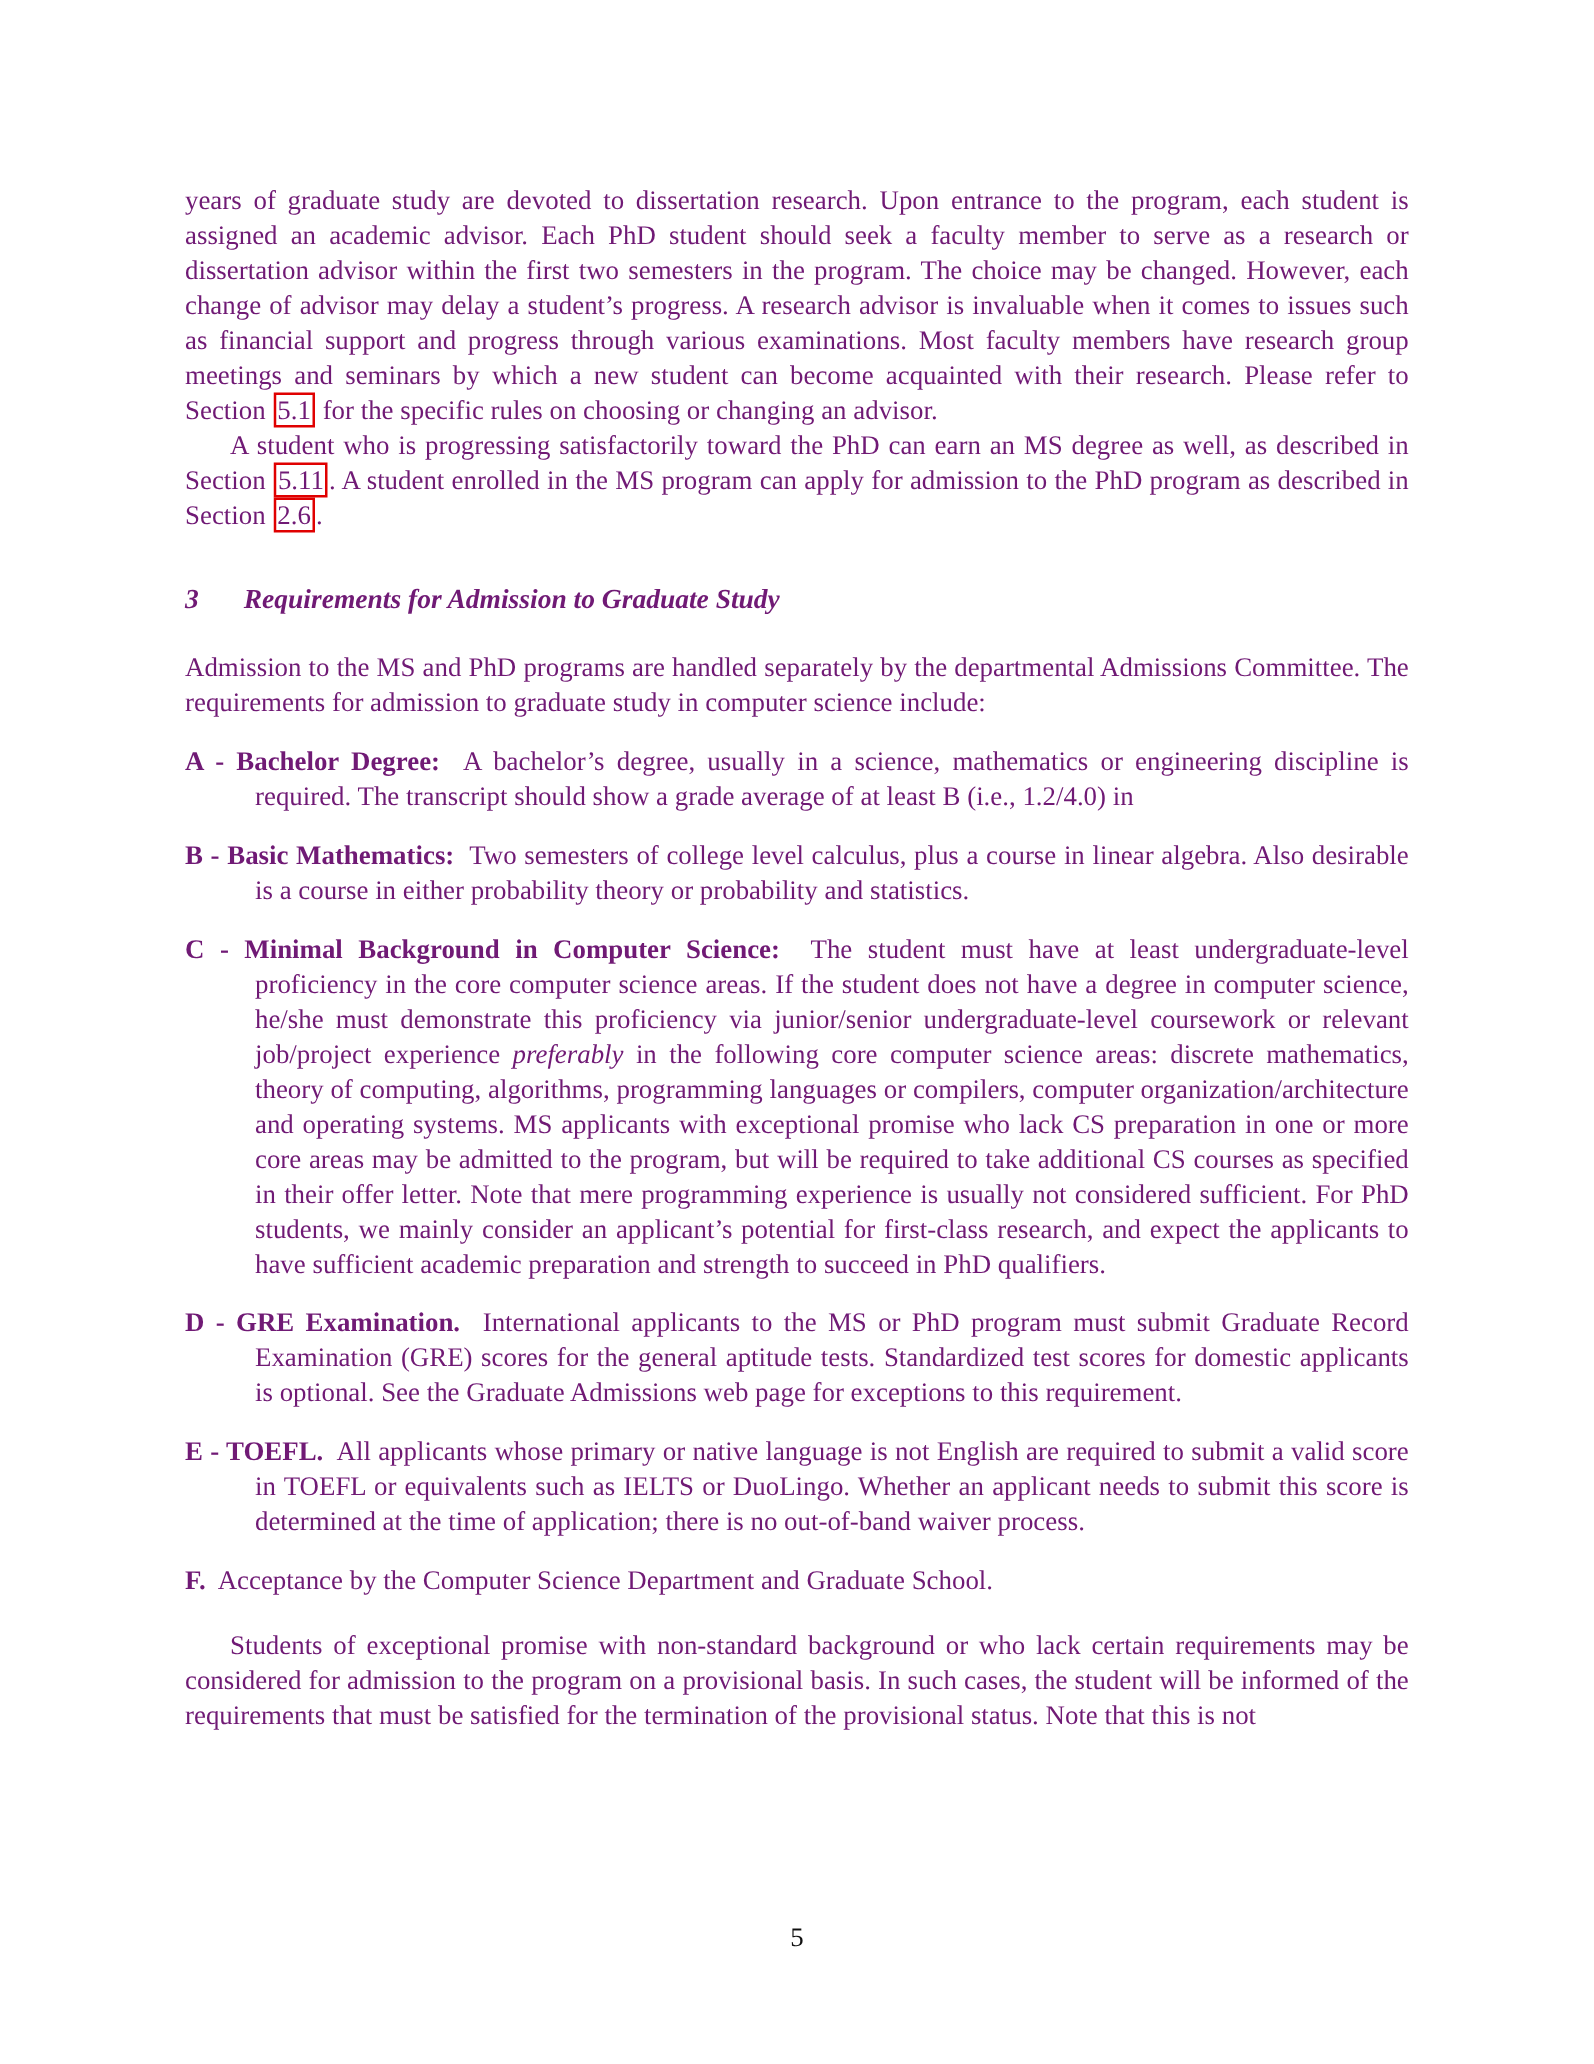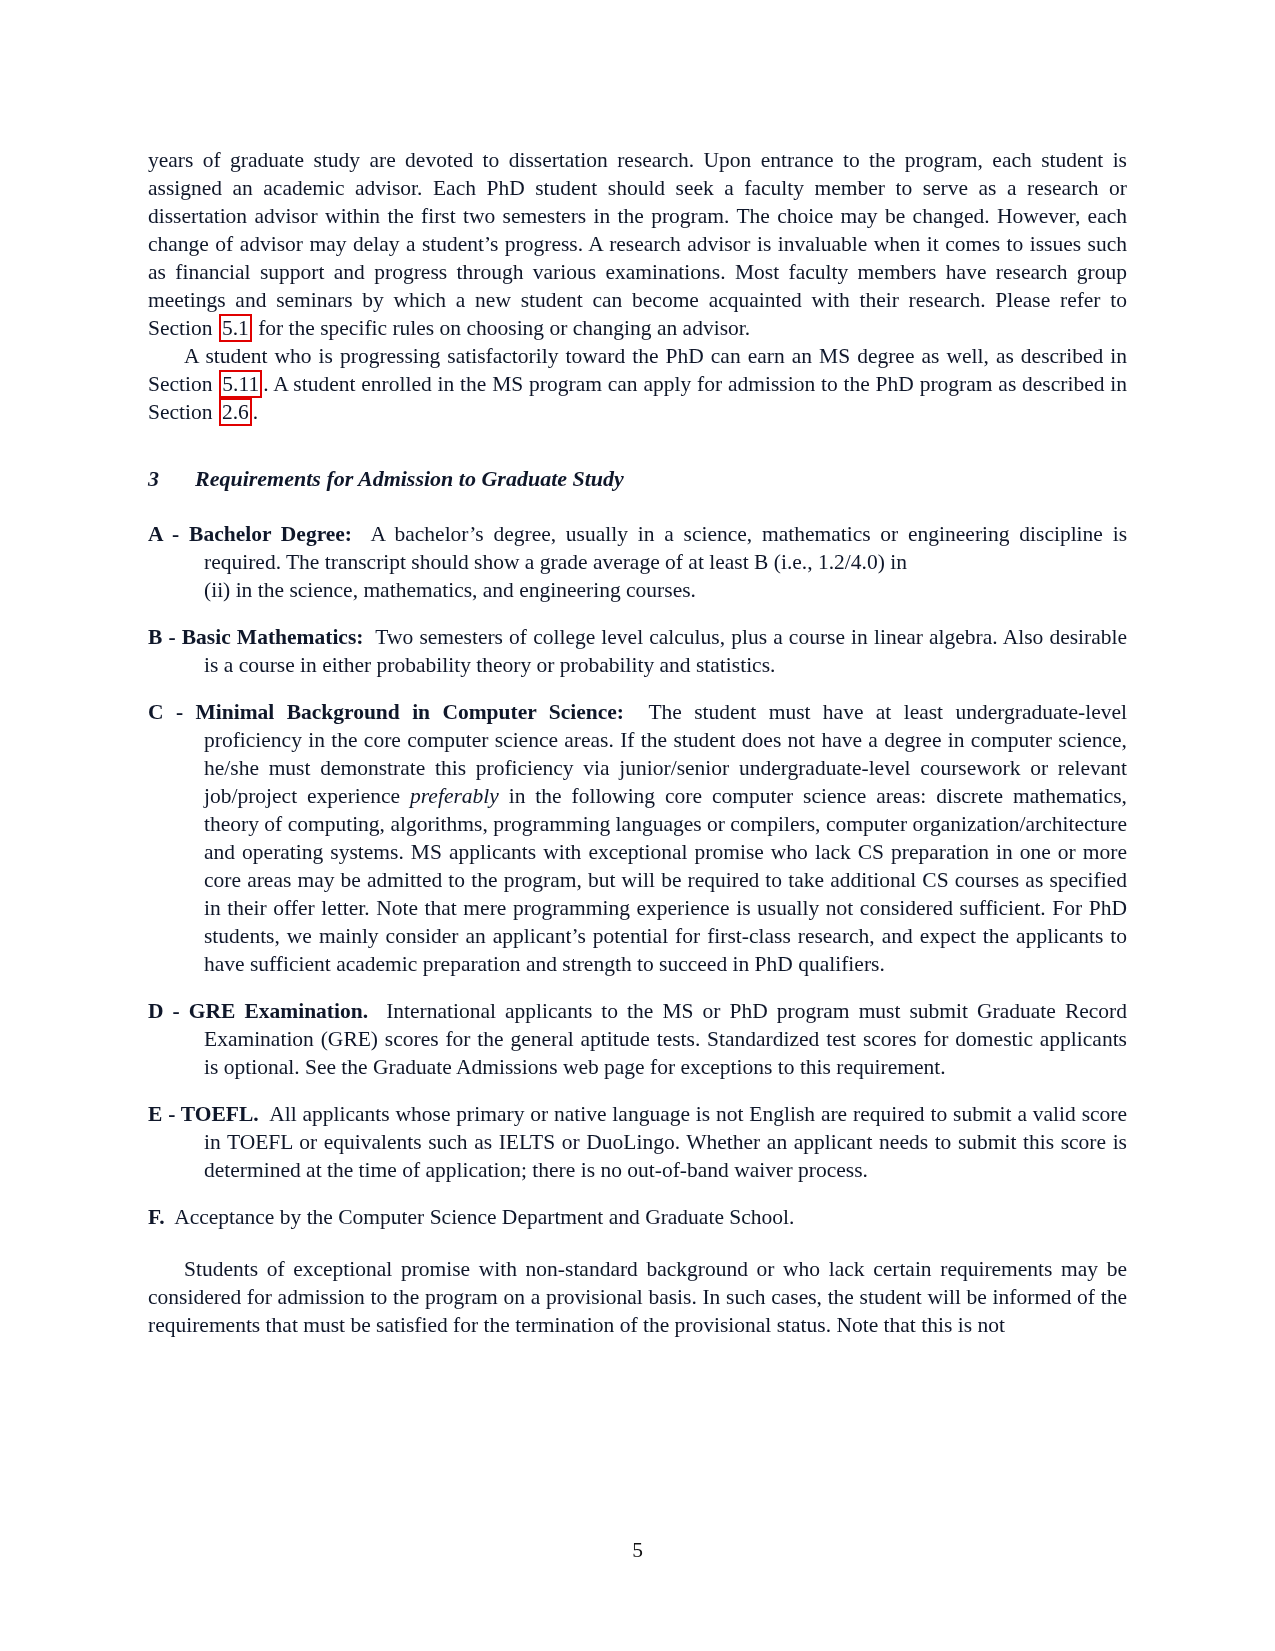--- a/index.html
+++ b/index.html
@@ -1,20 +1,20 @@
 <!DOCTYPE html>
 <html><head>
   <meta charset="utf-8">
   <style>
     html, body { margin: 0; padding: 0; background: #ffffff; }
     body { width: 1275px; height: 1651px; position: relative; overflow: hidden; }
     .page {
       position: absolute; left: 148px; top: 146px; width: 979px;
       font-family: "Liberation Serif", "DejaVu Serif", serif;
-      font-size: 21.5px; line-height: 28px; color: #0f172a;
+      font-size: 21.5px; line-height: 28px; color: #701a75;
       text-align: justify;
     }
     p { margin: 0; }
     .indent { text-indent: 36px; }
     .link { border: 2px solid #e00000; padding: 0 1px; margin: 0 1px; line-height: 20px; }
     h2 {
       font-family: "Liberation Serif", "DejaVu Serif", serif;
       font-weight: bold; font-size: 22px; line-height: 34px;
       margin: 36px 0 24px 0; text-align: left; font-style: italic;
     }
@@ -42,25 +42,25 @@
   <p class="indent">
     <span>A student who is progressing satisfactorily toward the PhD can earn an MS degree as well, as described in Section</span>
     <span class="link">5.11</span><span>. A student enrolled in the MS program can apply for admission to the PhD program as described in Section</span>
     <span class="link">2.6</span><span>.</span>
   </p>
 
   <h2>
     <span class="num">3</span><span>Requirements for Admission to Graduate Study</span>
   </h2>
 
+  <p class="intro">Admission to the MS and PhD programs are handled separately by the departmental Admissions Committee. The requirements for admission to graduate study in computer science include:</p>
 
   <p class="req">
     <b>A - Bachelor Degree:</b>&nbsp;
     <span>A bachelor’s degree, usually in a science, mathematics or engineering discipline is required. The transcript should show a grade average of at least B (i.e., 1.2/4.0) in</span>
-    <span class="sub">(ii) in the science, mathematics, and engineering courses.</span>
   </p>
 
   <p class="req">
     <b>B - Basic Mathematics:</b>&nbsp;
     <span>Two semesters of college level calculus, plus a course in linear algebra. Also desirable is a course in either probability theory or probability and statistics.</span>
   </p>
 
   <p class="req">
     <b>C - Minimal Background in Computer Science:</b>&nbsp;
     <span>The student must have at least undergraduate-level proficiency in the core computer science areas. If the student does not have a degree in computer science, he/she must demonstrate this proficiency via junior/senior undergraduate-level coursework or relevant job/project experience</span>

